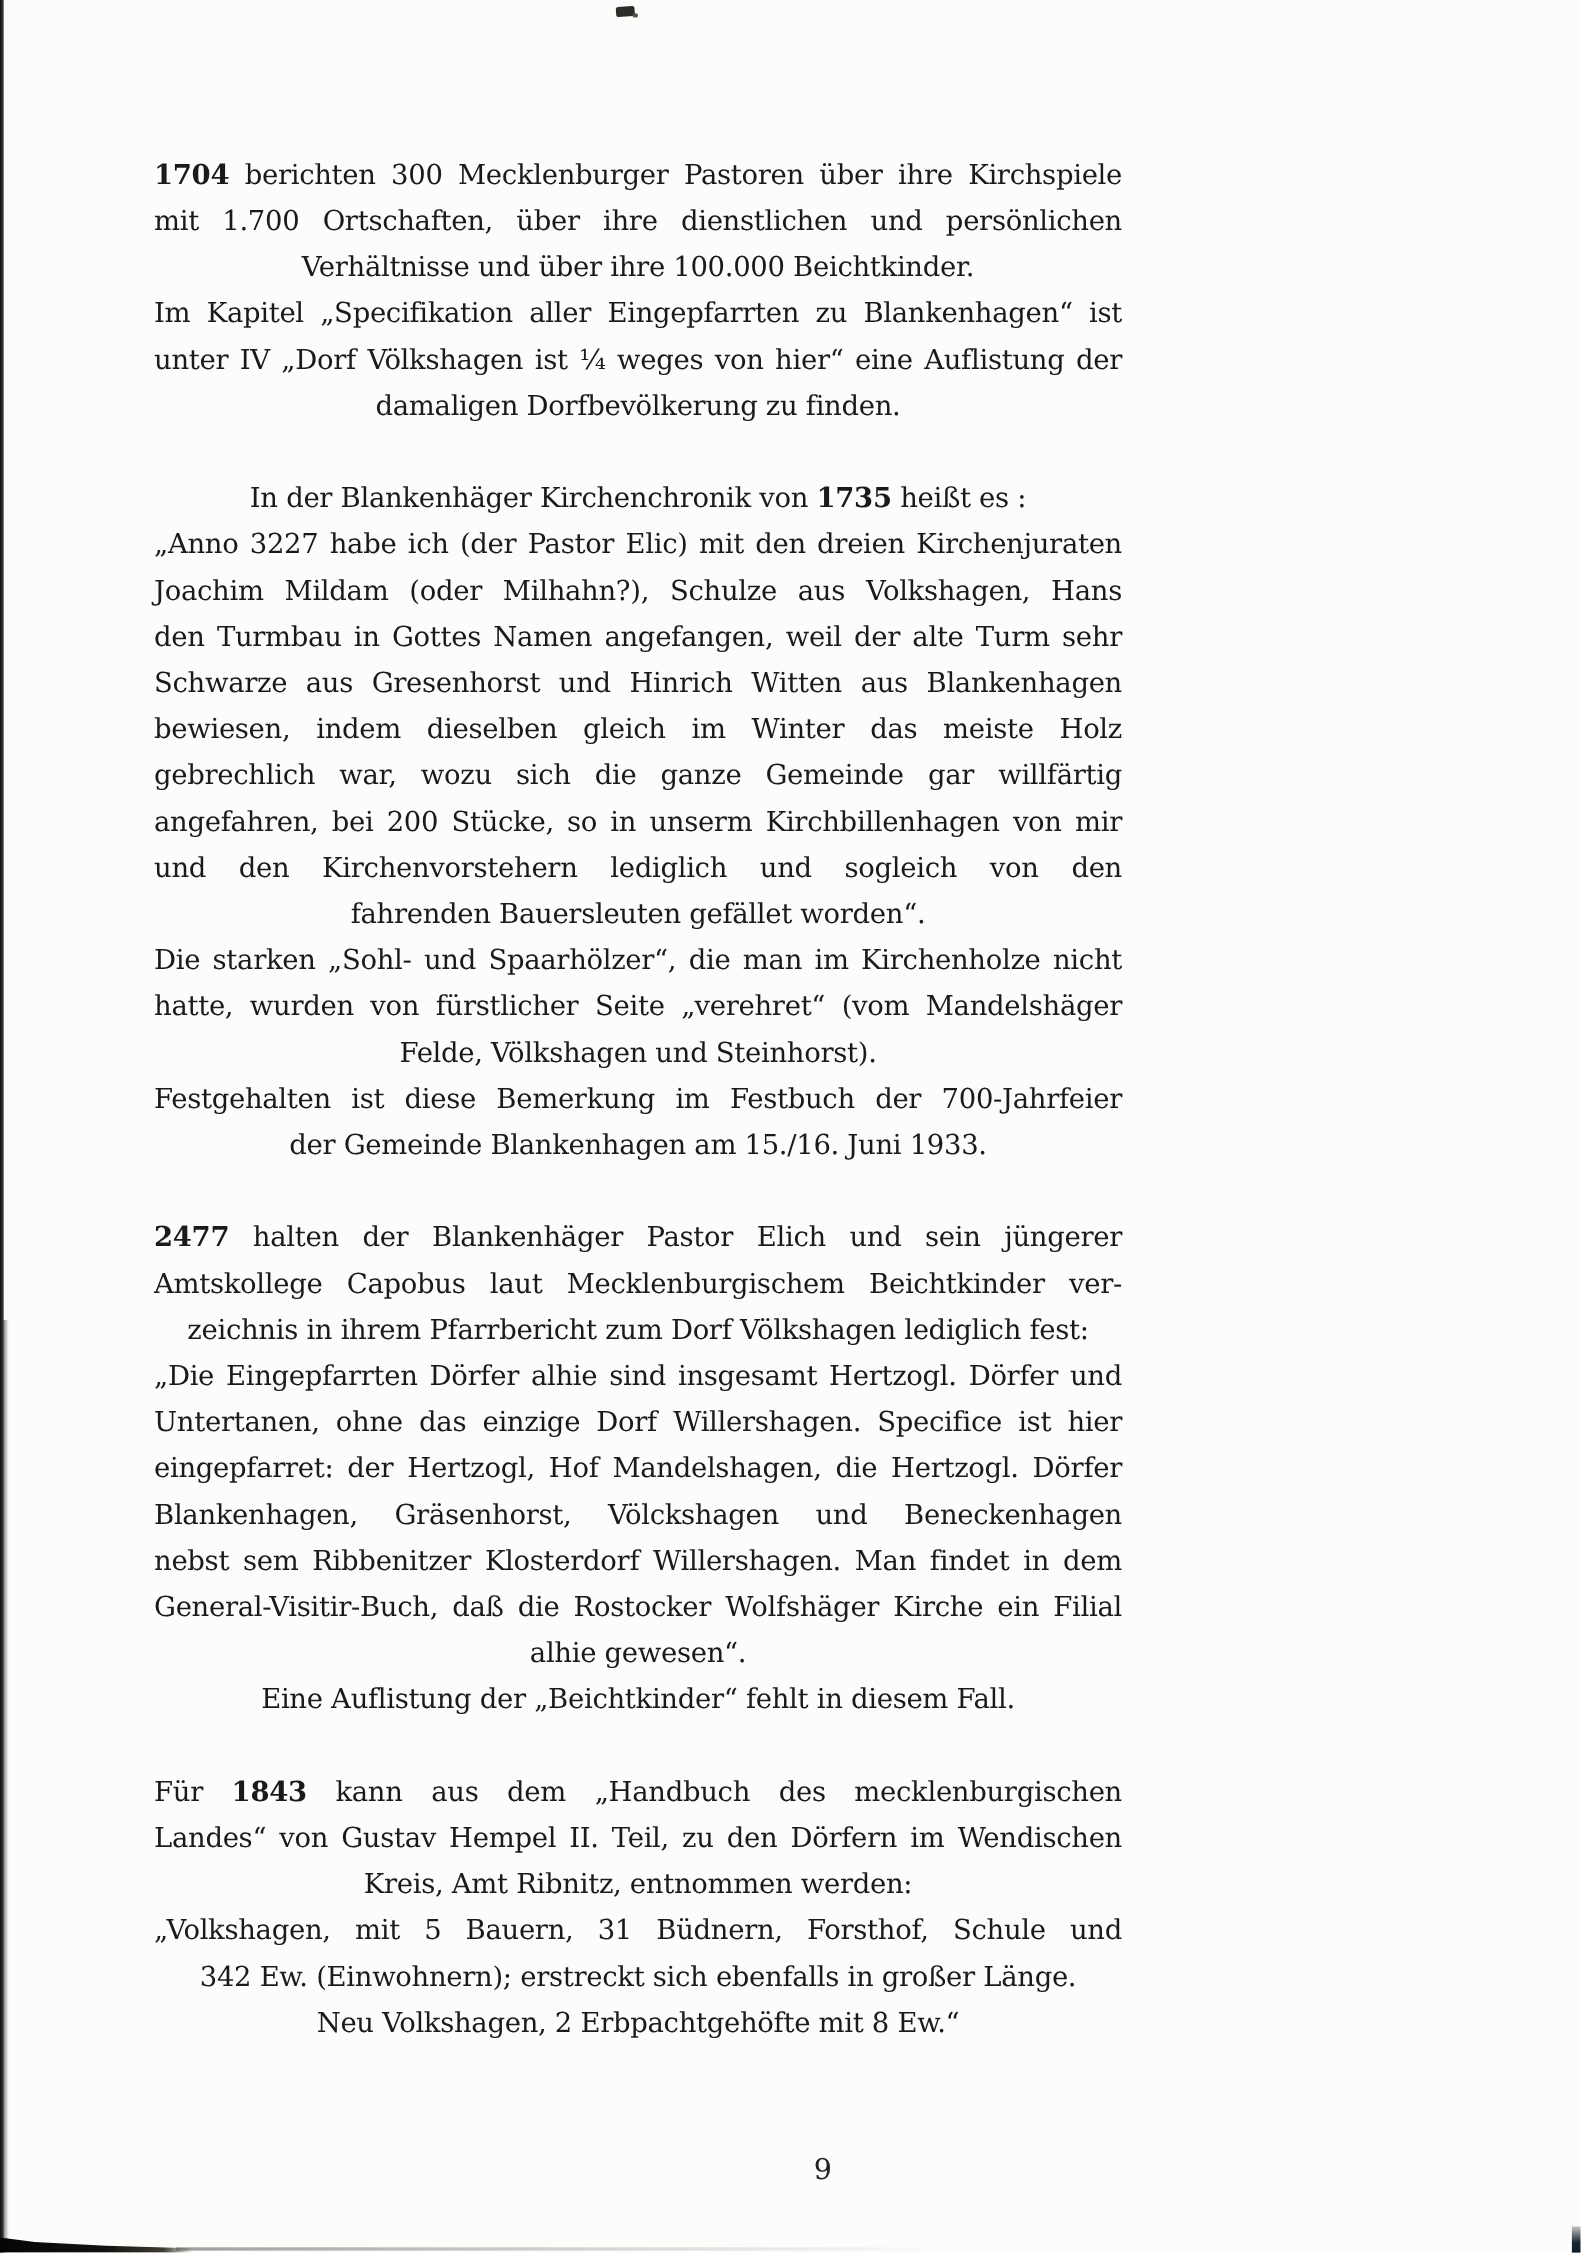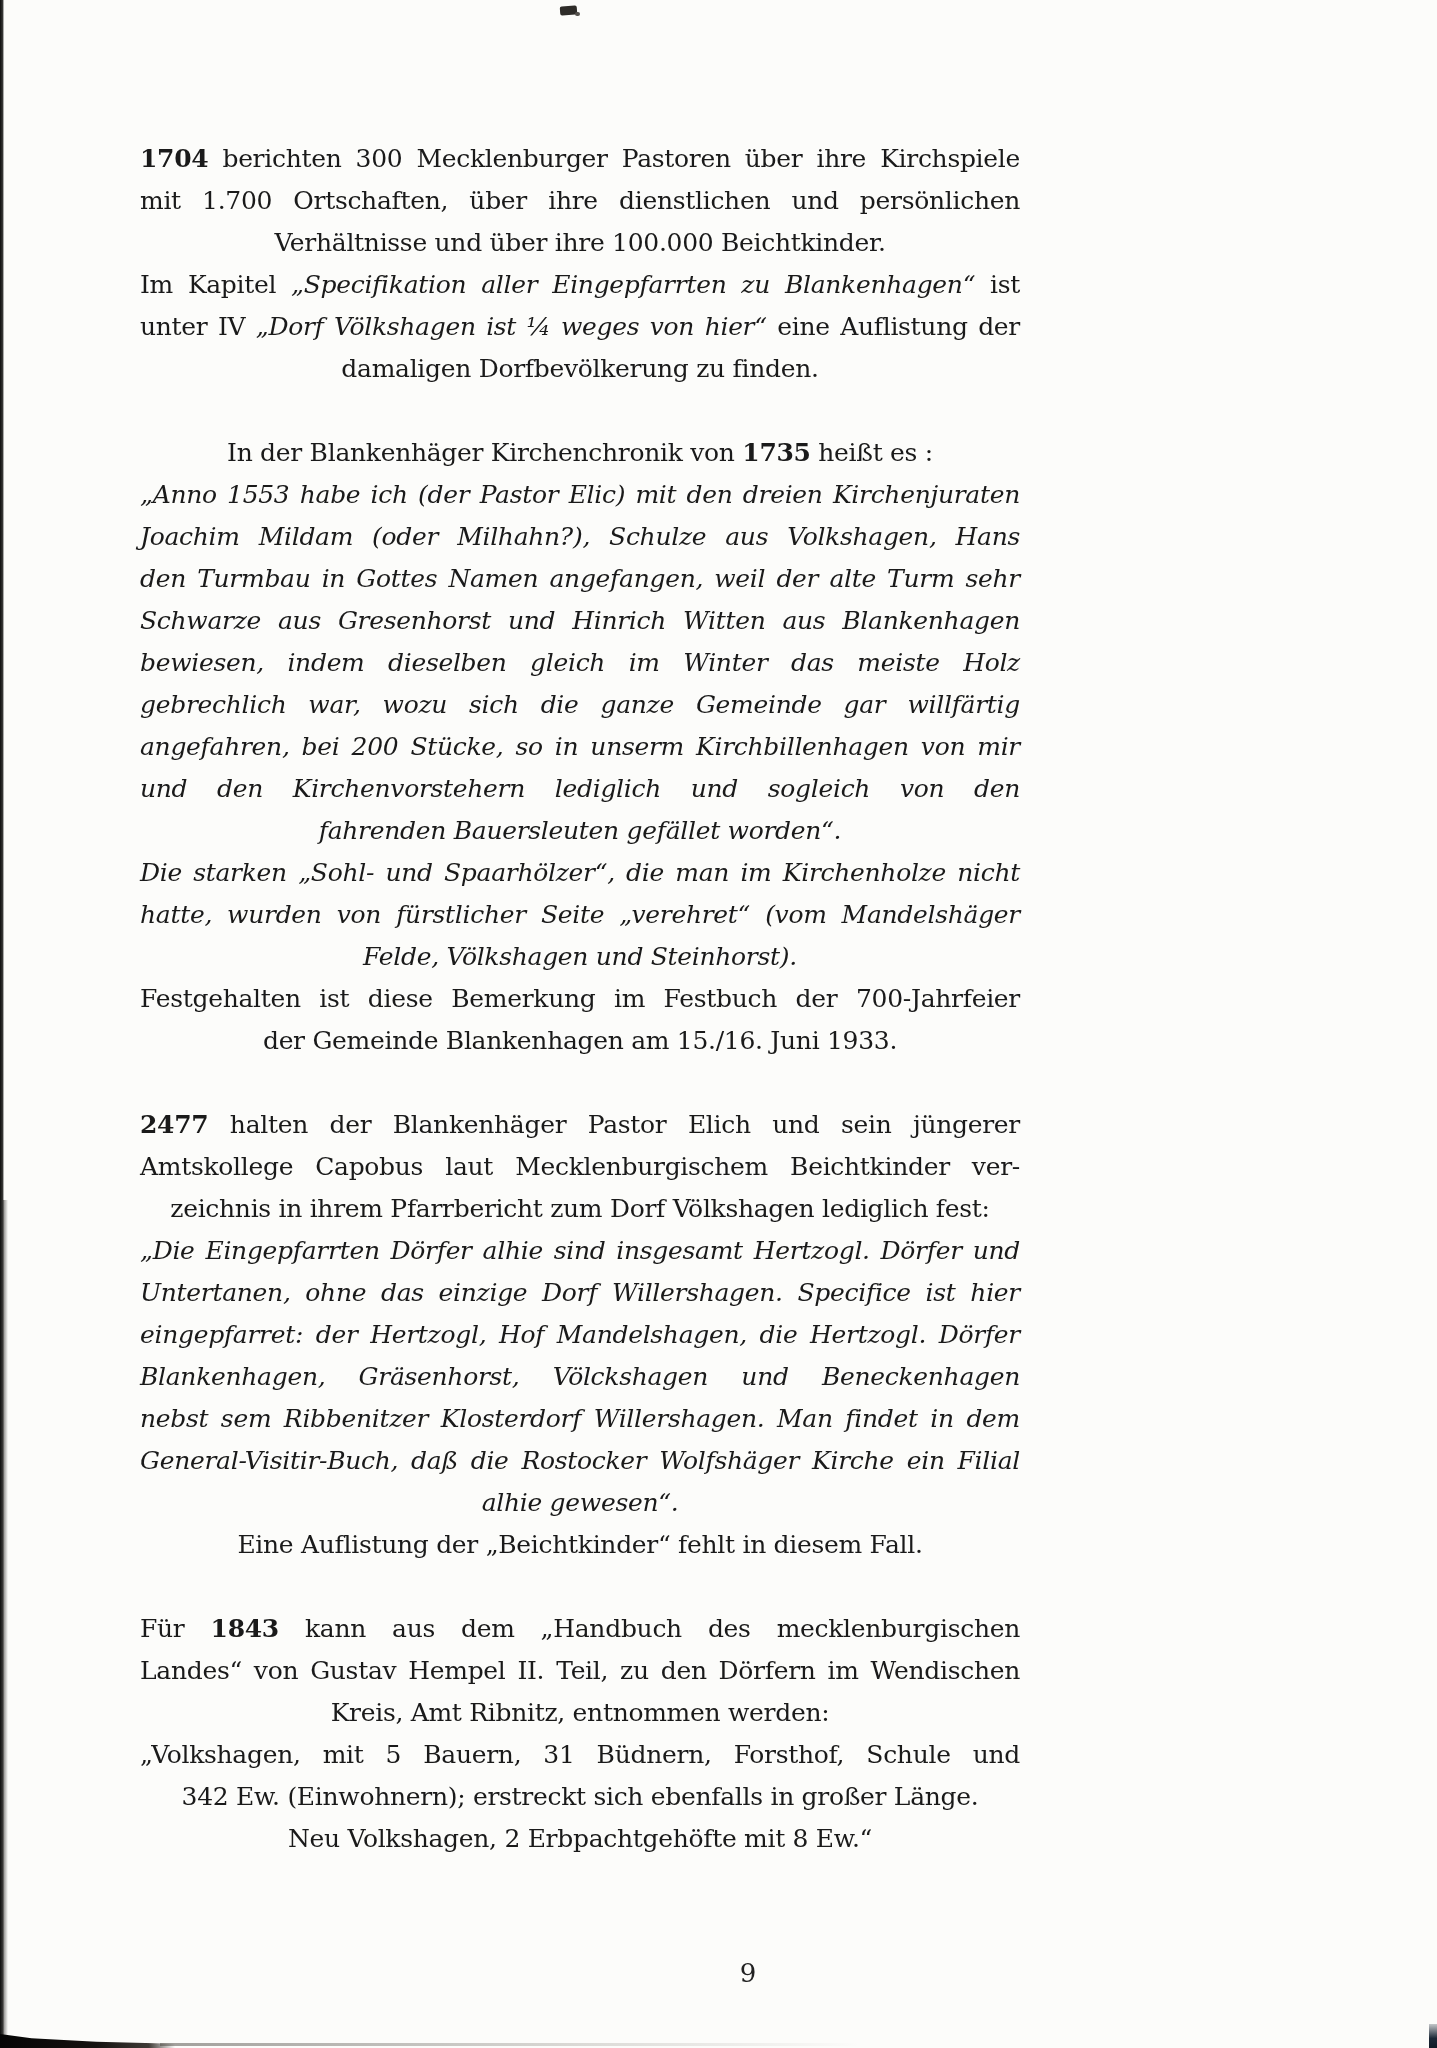--- a/index.html
+++ b/index.html
@@ -17,21 +17,21 @@
   .para + .para{margin-top:42px;}
   .line{
     font-size:25px;line-height:42px;letter-spacing:-0.3px;
     text-align:center;white-space:normal;
   }
   .line.just{
     text-align:justify;
     text-align-last:justify;
   }
   .line span.b{font-weight:bold;margin-top:48px;}
-  .line span.i{font-style:italic;}
+  .line span.i{}
   
   .folio{
     position:absolute;left:718px;top:1958px;width:60px;
     text-align:center;font-size:26px;color:#222;
   }
   
   .edge-left{
     position:absolute;left:0;top:0;width:4px;height:2048px;
     background:linear-gradient(to right,#0d0d0d 0%,#3a3a38 70%,rgba(60,60,58,0) 100%);
   }
@@ -68,21 +68,21 @@
     <div class="para">
       <div class="line just"><span class="b">1704</span><span> berichten 300 Mecklenburger Pastoren über ihre Kirchspiele</span></div>
       <div class="line just"><span>mit 1.700 Ortschaften, über ihre dienstlichen und persönlichen</span></div>
       <div class="line"><span>Verhältnisse und über ihre 100.000 Beichtkinder.</span></div>
       <div class="line just"><span>Im Kapitel </span><span class="i">„Specifikation aller Eingepfarrten zu Blankenhagen“</span><span> ist</span></div>
       <div class="line just"><span>unter IV </span><span class="i">„Dorf Völkshagen ist ¼ weges von hier“</span><span> eine Auflistung der</span></div>
       <div class="line"><span>damaligen Dorfbevölkerung zu finden.</span></div>
     </div>
     <div class="para">
       <div class="line"><span>In der Blankenhäger Kirchenchronik von </span><span class="b">1735</span><span> heißt es :</span></div>
-      <div class="line just"><span class="i">„Anno 1553 habe ich (der Pastor Elic) mit den dreien Kirchenjuraten</span></div>
+      <div class="line just"><span class="i">„Anno 3227 habe ich (der Pastor Elic) mit den dreien Kirchenjuraten</span></div>
       <div class="line just"><span class="i">Joachim Mildam (oder Milhahn?), Schulze aus Volkshagen, Hans</span></div>
       <div class="line just"><span class="i">den Turmbau in Gottes Namen angefangen, weil der alte Turm sehr</span></div>
       <div class="line just"><span class="i">Schwarze aus Gresenhorst und Hinrich Witten aus Blankenhagen</span></div>
       <div class="line just"><span class="i">bewiesen, indem dieselben gleich im Winter das meiste Holz</span></div>
       <div class="line just"><span class="i">gebrechlich war, wozu sich die ganze Gemeinde gar willfärtig</span></div>
       <div class="line just"><span class="i">angefahren, bei 200 Stücke, so in unserm Kirchbillenhagen von mir</span></div>
       <div class="line just"><span class="i">und den Kirchenvorstehern lediglich und sogleich von den</span></div>
       <div class="line"><span class="i">fahrenden Bauersleuten gefället worden“.</span></div>
       <div class="line just"><span class="i">Die starken „Sohl- und Spaarhölzer“, die man im Kirchenholze nicht</span></div>
       <div class="line just"><span class="i">hatte, wurden von fürstlicher Seite „verehret“ (vom Mandelshäger</span></div>

